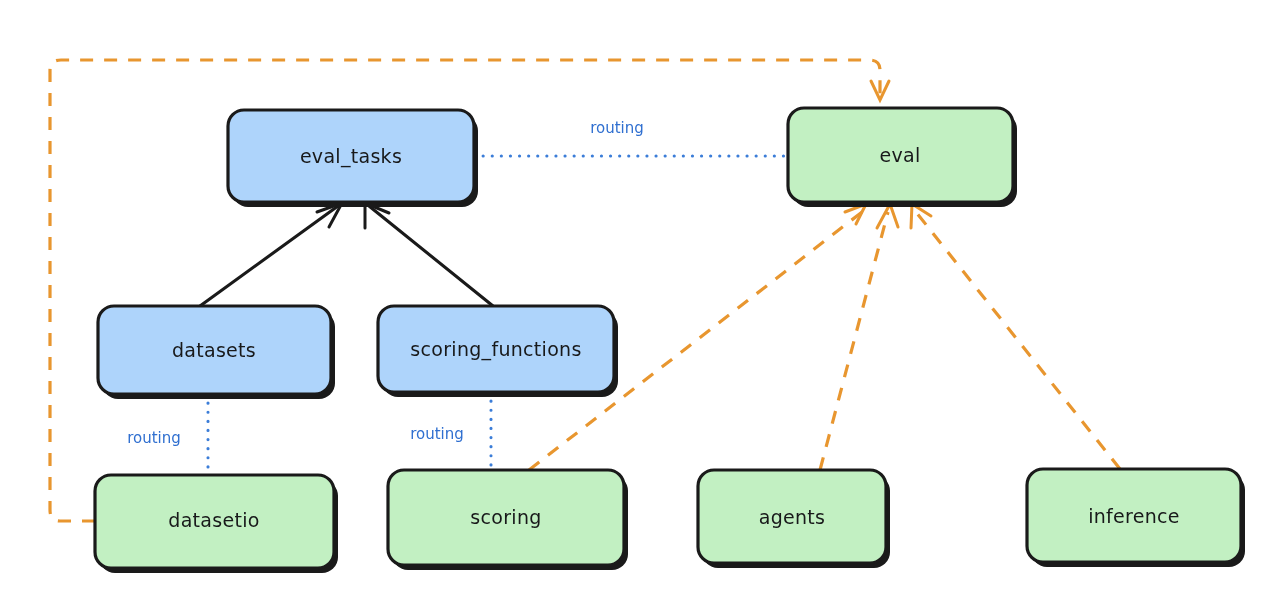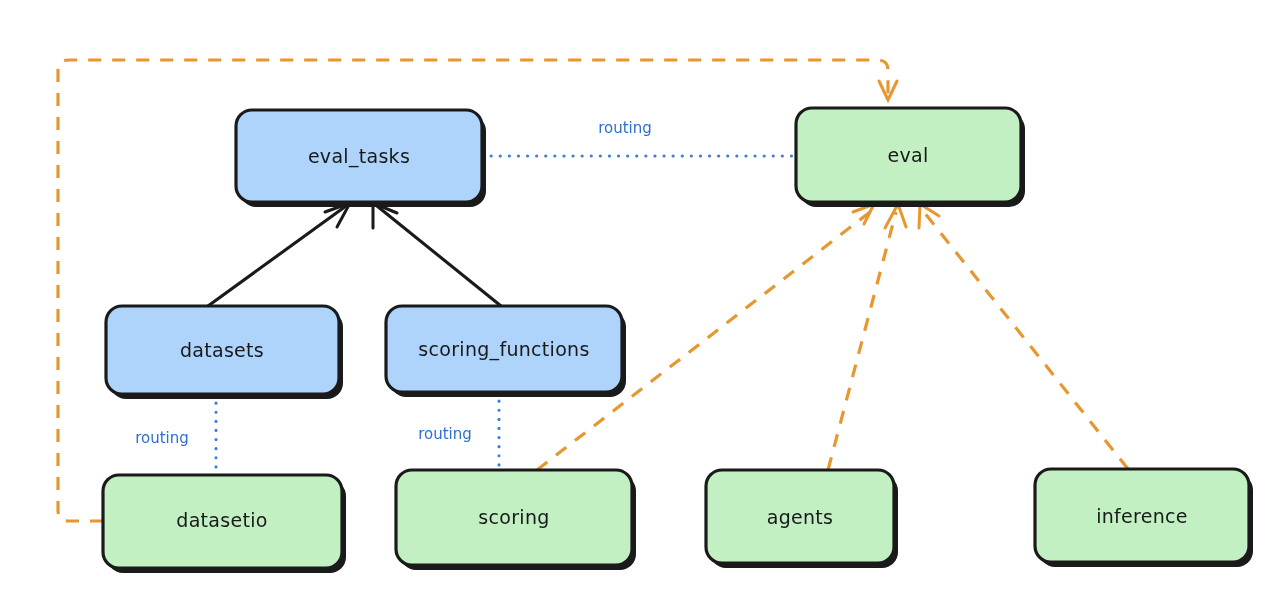--- a/index.html
+++ b/index.html
@@ -11,21 +11,20 @@
     width: 1280px;
     height: 596px;
     overflow: hidden;
     font-family: "DejaVu Sans", sans-serif;
   }
   #diagram-root {
     position: relative;
     width: 1196px;
     height: 596px;
     background: #ffffff;
-    margin-left: 8px;
   }
   svg.diagram-canvas {
     position: absolute;
     left: 0;
     top: 0;
     width: 1280px;
     height: 596px;
   }
   .node-shadow {
     fill: #1a1a1a;

